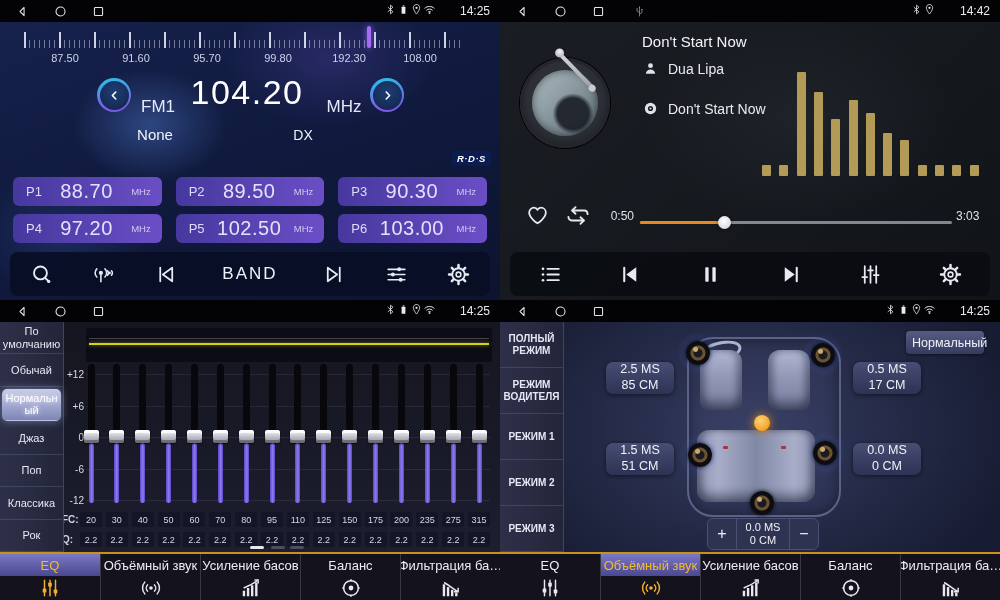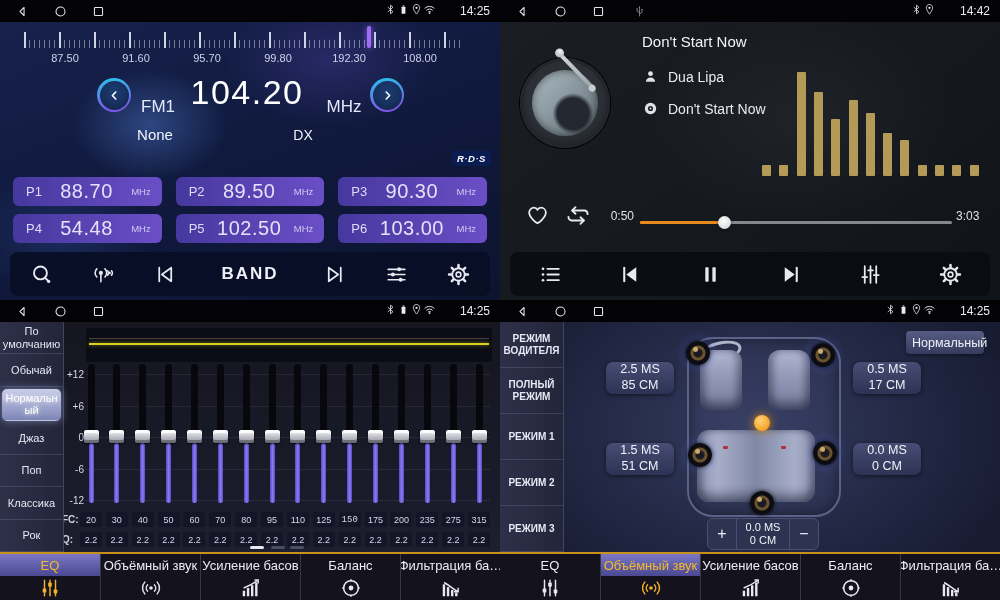--- a/index.html
+++ b/index.html
@@ -56,39 +56,39 @@
     background:linear-gradient(90deg,#46389e,#6b4ec6);color:#dedcf8;}
   .preset .num{font-size:13px;margin-left:13px;}
   .preset .freq{flex:1;text-align:center;font-size:20px;letter-spacing:.5px;color:#e4e2fb;}
   .preset .unit{font-size:9.5px;margin-right:11px;color:#cfcbf0;}
 
   .toolbar{position:absolute;left:10px;right:10px;top:252px;height:44px;border-radius:8px;display:flex;
     align-items:center;justify-content:space-around;z-index:5;}
   .q-radio .toolbar{background:rgba(8,13,36,.9);}
   .q-player .toolbar{background:rgba(10,12,17,.92);}
   .tbtn{background:none;border:none;color:#e7eaf2;display:flex;padding:0;cursor:pointer;}
-  .band-btn{font-size:17px;letter-spacing:2px;color:#eef0f8;background:none;border:none;cursor:pointer;font-weight:bold;}
+  .band-btn{font-size:17px;letter-spacing:2px;color:#eef0f8;background:none;border:none;cursor:pointer;}
 
   
   .album-art{position:absolute;left:20px;top:58px;width:90px;height:90px;border-radius:50%;
     background:radial-gradient(circle at 50% 45%,#2c2f36 55%,#101114 100%);
     box-shadow:0 0 0 1px #000, inset 0 0 0 3px #24262c;}
   .album-photo{position:absolute;left:12px;top:12px;width:66px;height:66px;border-radius:50%;overflow:hidden;
     background:radial-gradient(circle at 62% 66%, #242830 0 26%, transparent 34%),
                linear-gradient(135deg,#aebdc2 0%,#8b9aa1 45%,#5d6a72 100%);
     box-shadow:inset 0 0 8px rgba(0,0,0,.55);}
   .tonearm{position:absolute;left:59px;top:51px;width:50px;height:3.5px;border-radius:2px;
     background:linear-gradient(90deg,#d6d9de,#9b9ea4);transform:rotate(46deg);transform-origin:left center;}
   .tonearm::before{content:"";position:absolute;left:-4px;top:-3px;width:9px;height:9px;border-radius:50%;
     background:radial-gradient(circle at 40% 35%,#f2f3f5,#9fa2a8);}
   .tonearm::after{content:"";position:absolute;right:-2px;top:-1.5px;width:7px;height:7px;border-radius:50%;
     background:#caccd1;}
   .track-title{position:absolute;left:142px;top:33px;font-size:15px;color:#f2f4f6;}
   .meta-row{position:absolute;left:142px;display:flex;align-items:center;gap:9px;color:#e8eaee;font-size:14px;}
-  .meta-artist{top:68px;text-align:right;} .meta-album{top:100px;}
+  .meta-artist{top:60px;text-align:right;} .meta-album{top:100px;}
   .spectrum{position:absolute;left:255px;top:60px;width:232px;height:116px;}
   .sbar{position:absolute;bottom:0;width:9px;border-radius:1px;}
   .fav-btn{position:absolute;left:24px;top:203px;background:none;border:none;color:#e6e9ed;padding:0;cursor:pointer;}
   .repeat-btn{position:absolute;left:63px;top:202px;background:none;border:none;color:#e6e9ed;padding:0;cursor:pointer;}
   .time-elapsed{position:absolute;left:98px;top:209px;width:36px;text-align:right;font-size:12px;color:#dfe2e6;}
   .time-total{position:absolute;left:456px;top:209px;font-size:12px;color:#dfe2e6;}
   .progress{position:absolute;left:140px;top:221px;width:312px;height:3px;background:#84878d;border-radius:2px;cursor:pointer;}
   .progress .fill{height:3px;background:#e8891d;border-radius:2px;}
   .progress .knob{position:absolute;top:-5px;width:13px;height:13px;border-radius:50%;margin-left:-6px;
     background:radial-gradient(circle at 45% 40%,#ffffff,#c9ccd2);box-shadow:0 0 3px rgba(0,0,0,.6);}
@@ -352,21 +352,21 @@
           <span class="freq">89.50</span>
           <span class="unit">MHz</span>
         </button>
         <button class="preset">
           <span class="num">P3</span>
           <span class="freq">90.30</span>
           <span class="unit">MHz</span>
         </button>
         <button class="preset">
           <span class="num">P4</span>
-          <span class="freq">54.48</span>
+          <span class="freq">97.20</span>
           <span class="unit">MHz</span>
         </button>
         <button class="preset">
           <span class="num">P5</span>
           <span class="freq">102.50</span>
           <span class="unit">MHz</span>
         </button>
         <button class="preset">
           <span class="num">P6</span>
           <span class="freq">103.00</span>
@@ -739,21 +739,21 @@
         <div class="fcq-box" style="left: 80px; top: 212px;">20</div>
         <div class="fcq-box" style="left: 105.87px; top: 212px;">30</div>
         <div class="fcq-box" style="left: 131.74px; top: 212px;">40</div>
         <div class="fcq-box" style="left: 157.61px; top: 212px;">50</div>
         <div class="fcq-box" style="left: 183.48px; top: 212px;">60</div>
         <div class="fcq-box" style="left: 209.35px; top: 212px;">70</div>
         <div class="fcq-box" style="left: 235.22px; top: 212px;">80</div>
         <div class="fcq-box" style="left: 261.09px; top: 212px;">95</div>
         <div class="fcq-box" style="left: 286.96px; top: 212px;">110</div>
         <div class="fcq-box" style="left: 312.83px; top: 212px;">125</div>
-        <div class="fcq-box" style="left: 338.7px; top: 212px; font-family: Liberation Mono, monospace;">150</div>
+        <div class="fcq-box" style="left: 338.7px; top: 212px;">150</div>
         <div class="fcq-box" style="left: 364.57px; top: 212px;">175</div>
         <div class="fcq-box" style="left: 390.44px; top: 212px;">200</div>
         <div class="fcq-box" style="left: 416.31px; top: 212px;">235</div>
         <div class="fcq-box" style="left: 442.18px; top: 212px;">275</div>
         <div class="fcq-box" style="left: 468.05px; top: 212px;">315</div>
       </div>
     <div id="q-row">
         <div class="fcq-box" style="left: 80px; top: 232px;">2.2</div>
         <div class="fcq-box" style="left: 105.87px; top: 232px;">2.2</div>
         <div class="fcq-box" style="left: 131.74px; top: 232px;">2.2</div>
@@ -888,22 +888,22 @@
                   <path d="M6.8 13 C9.8 10.4 14.2 10.4 17.2 13"></path>
                   <path d="M10 16.3 C11.2 15.4 12.8 15.4 14 16.3"></path>
                 </g>
                 <circle cx="12" cy="18.8" r="1.5" fill="currentColor"></circle>
               </svg>
             </span></span>
         <span class="time">14:25</span>
       </div>
     </div>
     <div class="sidepanel" id="surround-sidebar">
+        <button class="sideitem">ПОЛНЫЙ РЕЖИМ</button>
         <button class="sideitem">РЕЖИМ ВОДИТЕЛЯ</button>
-        <button class="sideitem">ПОЛНЫЙ РЕЖИМ</button>
         <button class="sideitem">РЕЖИМ 1</button>
         <button class="sideitem">РЕЖИМ 2</button>
         <button class="sideitem">РЕЖИМ 3</button>
       </div>
     <button class="profile-btn">Нормальный</button>
 
     <div class="cabin"></div>
     <div class="steering"></div>
     <div class="seat seat-fl"></div>
     <div class="seat seat-fr"></div>

